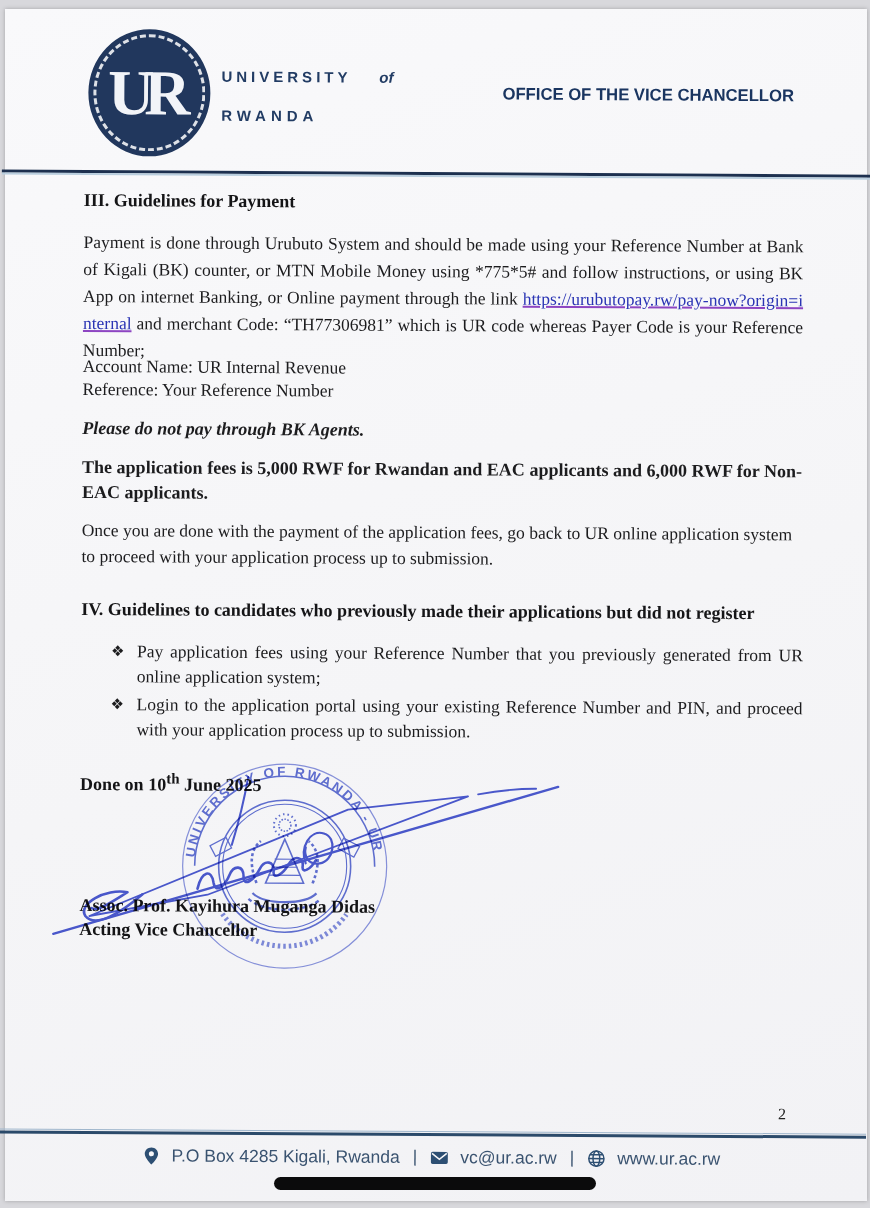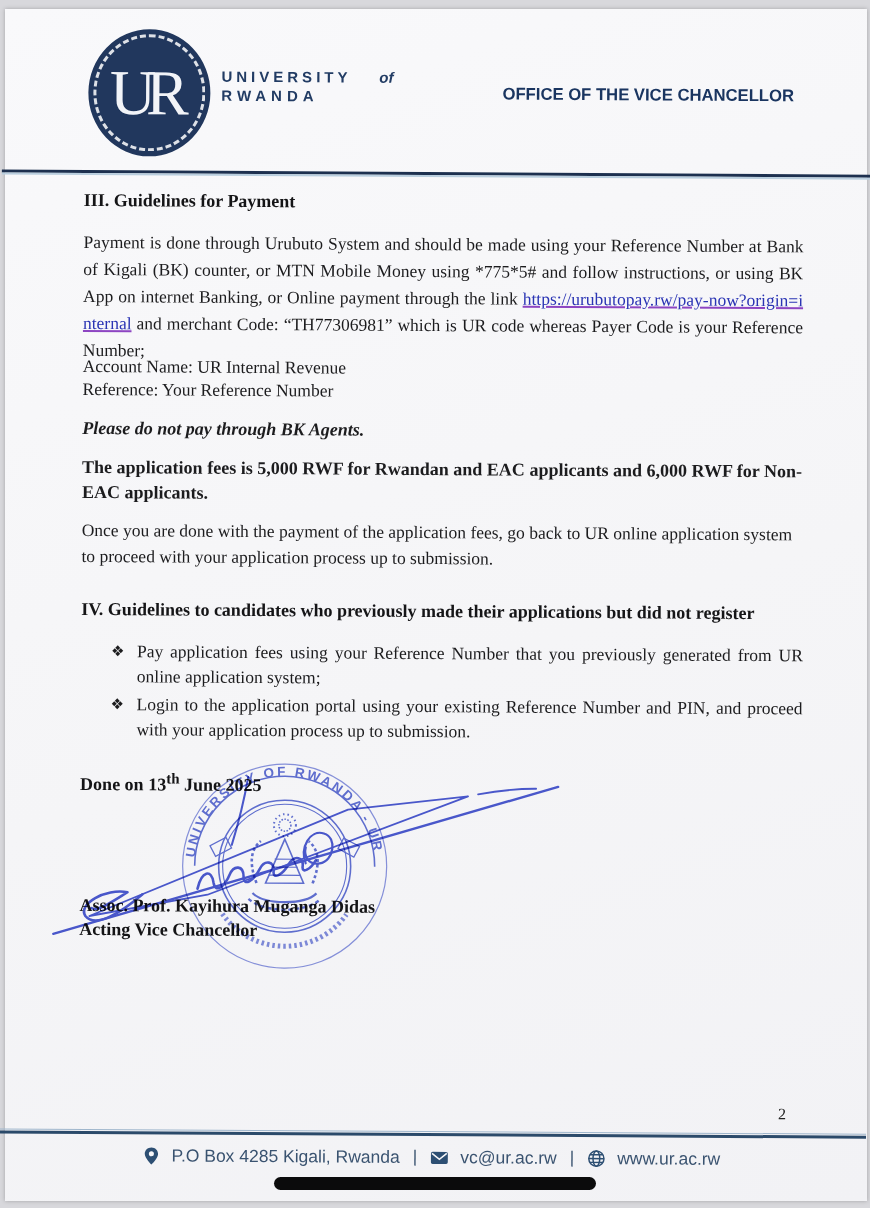--- a/index.html
+++ b/index.html
@@ -10,36 +10,36 @@
     position:absolute; top:9px; left:5px; right:3px; bottom:7px;
     background:linear-gradient(160deg,#f9f9fb 0%,#f5f5f7 55%,#f2f2f5 100%);
     box-shadow:0 0 4px rgba(0,0,0,.25);
   }
   .doc { position:absolute; inset:0; transform:rotate(0.35deg); transform-origin:48% 40%; }
 
   
   .logo {
     position:absolute; left:86px; top:31px; width:122px; height:127px;
     background:#21375d; border-radius:50%;
-    display:flex; align-items:center; justify-content:center;
+    display:flex; align-items:center; justify-content:center;font-weight:bold;
   }
   .logo-ring {
     position:absolute; inset:5px; border-radius:50%;
     border:3px dashed rgba(255,255,255,.85);
   }
   .logo-monogram {
     color:#f2f4f8; font-family:"Liberation Serif", serif;
     font-size:64px; line-height:1; letter-spacing:-10px;
     text-shadow:0 0 1px #21375d; padding-right:10px;
   }
   .univ-name { position:absolute; left:219px; top:69px; color:#223c64;
     font-family:"Liberation Sans", sans-serif; font-weight:bold; }
   .univ-line1 { font-size:15px; letter-spacing:4px; }
   .univ-line1 .of { font-style:italic; letter-spacing:0; text-transform:none; font-size:15px;margin-left:20px; }
-  .univ-line2 { font-size:15px; letter-spacing:5px; margin-top:2px; }
+  .univ-line2 { font-size:15px; letter-spacing:5px; margin-top:22px; }
   .office-title {
     position:absolute; left:497px; top:84px; width:310px;
     color:#1a3560; font-family:"Liberation Sans", sans-serif;
     font-weight:bold; font-size:17px; letter-spacing:0px; transform:scaleX(.98);
   }
   .header-rule { position:absolute; left:0; right:0; top:172px; height:3px; background:#1d304f; }
   .header-rule::after { content:""; position:absolute; left:0; right:0; top:3px; height:2px; background:#b9cede; }
 
   
   .txt { position:absolute; left:82px; width:720px; color:#1c1c1e; font-size:17.5px; }
@@ -125,21 +125,21 @@
         <span class="marker">❖</span>
         <span>Pay application fees using your Reference Number that you previously generated from UR online application system;</span>
       </li>
       <li>
         <span class="marker">❖</span>
         <span>Login to the application portal using your existing Reference Number and PIN, and proceed with your application process up to submission.</span>
       </li>
     </ul>
 
     <div class="txt done-on" style="top:772px;">
-      <span>Done on 13</span><sup>th</sup><span> June 2025</span>
+      <span>Done on 10</span><sup>th</sup><span> June 2025</span>
     </div>
 
     <svg class="stamp" viewBox="0 0 240 232">
       <g fill="none" stroke="#4d5ec9" stroke-width="1.6">
         <circle cx="120" cy="113" r="102" stroke-width="1.2" opacity=".75"></circle>
         <circle cx="120" cy="113" r="66"></circle>
         <circle cx="120" cy="113" r="62" stroke-width="1.1"></circle>
         <path id="arcTop" d="M 30,113 A 90,90 0 1 1 210,113"></path>
         <path d="M 58,161 A 76,76 0 0 0 182,161" stroke-dasharray="2.5 3" stroke-width="5" opacity=".8"></path>
         <rect x="47" y="88" width="18" height="12" transform="rotate(-28 56 94)" stroke-width="1.3"></rect>

